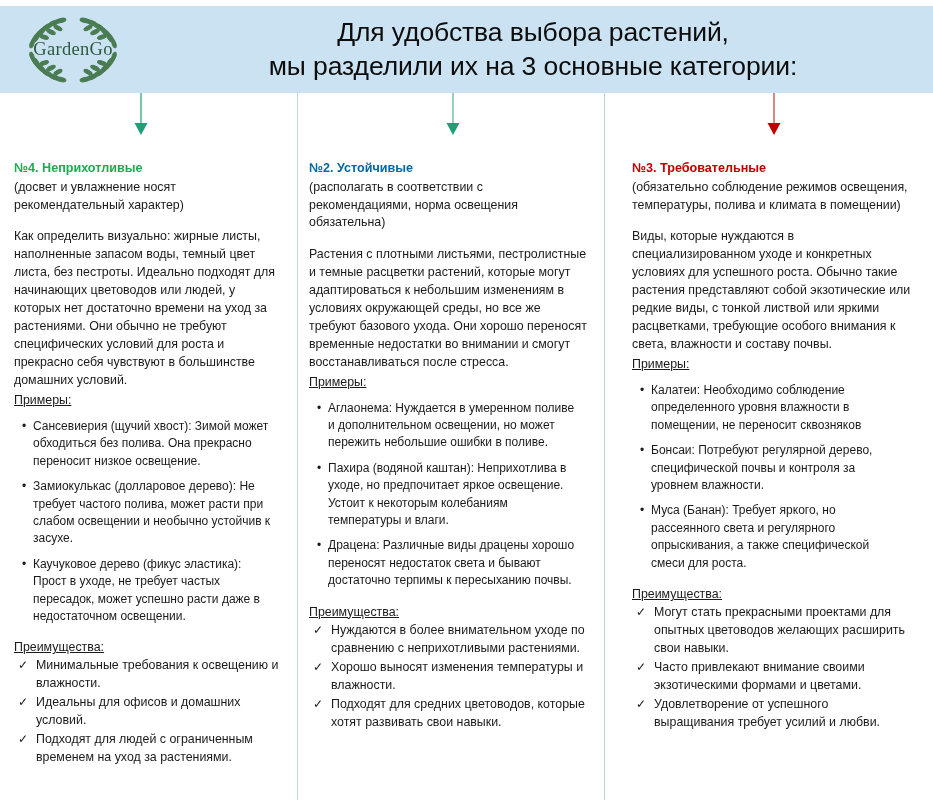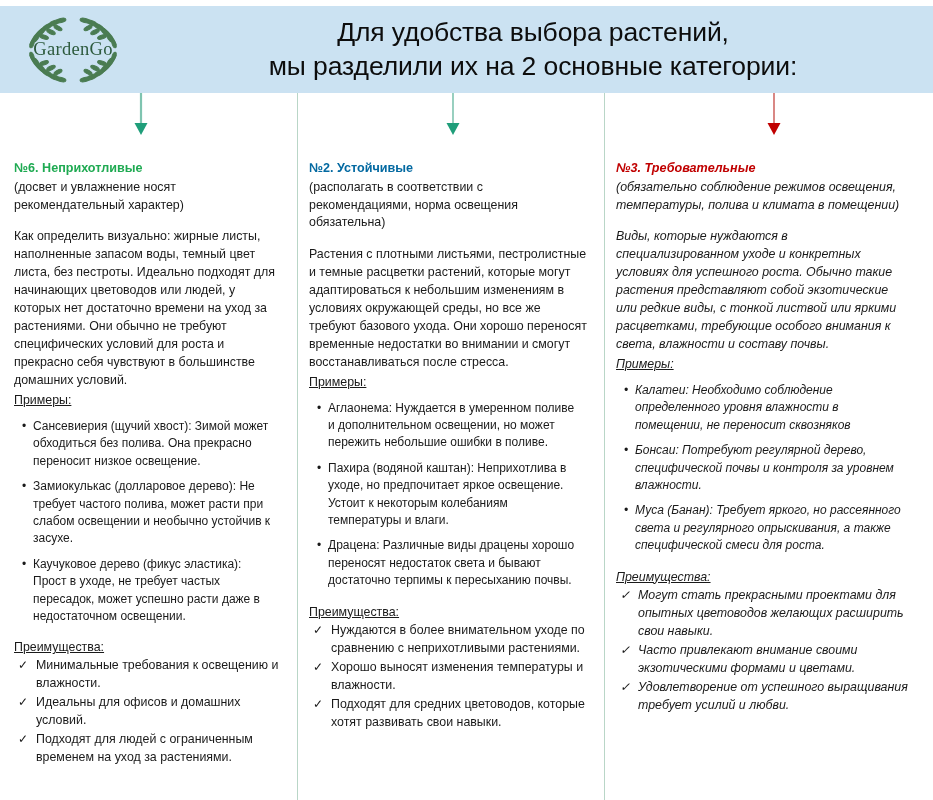--- a/index.html
+++ b/index.html
@@ -70,21 +70,21 @@
     width: 933px;
     display: flex;
     align-items: flex-start;
   }
   .col {
     box-sizing: border-box;
     padding: 0 16px 0 14px;
   }
   #col-1 { width: 297px; }
   #col-2 { width: 307px; padding-left: 12px; }
-  #col-3 { width: 323px; padding-left: 12px; font-style: italic; }
+  #col-3 { width: 323px; padding-left: 28px; }
 
   .col-title {
     font-size: 12.6px;
     font-weight: bold;
     margin: 0 0 2px 0;
     line-height: 1.35;
   }
   #col-1 .col-title { color: #1faa52; }
   #col-2 .col-title { color: #5b9bd5; }
   #col-3 .col-title { color: #c00000; }
@@ -197,21 +197,21 @@
         <ellipse cx="88" cy="52" rx="4.6" ry="1.9" transform="rotate(18 88 52)"></ellipse>
         <ellipse cx="81" cy="57" rx="4.6" ry="1.9" transform="rotate(25 81 57)"></ellipse>
         <ellipse cx="74" cy="61" rx="4.4" ry="1.9" transform="rotate(28 74 61)"></ellipse>
       </g>
       <text x="59" y="44" text-anchor="middle" font-family="'Liberation Serif', serif" font-size="18.5" fill="#2d5a3d" letter-spacing="0.3">GardenGo</text>
     </svg>
   </div>
 
   <div id="header-title">
     <span class="l">Для удобства выбора растений,</span>
-    <span class="l">мы разделили их на 2 основные категории:</span>
+    <span class="l">мы разделили их на 3 основные категории:</span>
   </div>
 </div>
 
 <svg class="arrow-svg" id="arrow-1" width="26" height="44" viewBox="0 0 26 44">
   <line x1="13" y1="0" x2="13" y2="30" stroke="#7fc4b0" stroke-width="2.2"></line>
   <polygon points="6.5,30 19.5,30 13,42" fill="#1f9e7a"></polygon>
 </svg>
 <svg class="arrow-svg" id="arrow-2" width="26" height="44" viewBox="0 0 26 44">
   <line x1="13" y1="0" x2="13" y2="30" stroke="#7fc4b0" stroke-width="1.6"></line>
   <polygon points="6.5,30 19.5,30 13,42" fill="#1f9e7a"></polygon>
@@ -220,21 +220,21 @@
   <line x1="13" y1="0" x2="13" y2="30" stroke="#d06a66" stroke-width="1.6"></line>
   <polygon points="6.5,30 19.5,30 13,42" fill="#c00000"></polygon>
 </svg>
 
 <div class="divider" id="divider-1"></div>
 <div class="divider" id="divider-2"></div>
 
 <div id="columns">
 
   <div class="col" id="col-1">
-    <div class="col-title" style="color: rgb(31, 170, 82);">№6. Неприхотливые</div>
+    <div class="col-title" style="color: rgb(31, 170, 82);">№4. Неприхотливые</div>
     <div class="col-sub">(досвет и увлажнение носят рекомендательный характер)</div>
     <div class="col-body">Как определить визуально: жирные листы, наполненные запасом воды, темный цвет листа, без пестроты. Идеально подходят для начинающих цветоводов или людей, у которых нет достаточно времени на уход за растениями. Они обычно не требуют специфических условий для роста и прекрасно себя чувствуют в большинстве домашних условий.</div>
     <div class="section-head">Примеры:</div>
     <ul class="bullets">
       <li>Сансевиерия (щучий хвост): Зимой может обходиться без полива. Она прекрасно переносит низкое освещение.</li>
       <li>Замиокулькас (долларовое дерево): Не требует частого полива, может расти при слабом освещении и необычно устойчив к засухе.</li>
       <li>Каучуковое дерево (фикус эластика): Прост в уходе, не требует частых пересадок, может успешно расти даже в недостаточном освещении.</li>
     </ul>
     <div class="section-head spaced">Преимущества:</div>
     <ul class="checks">

